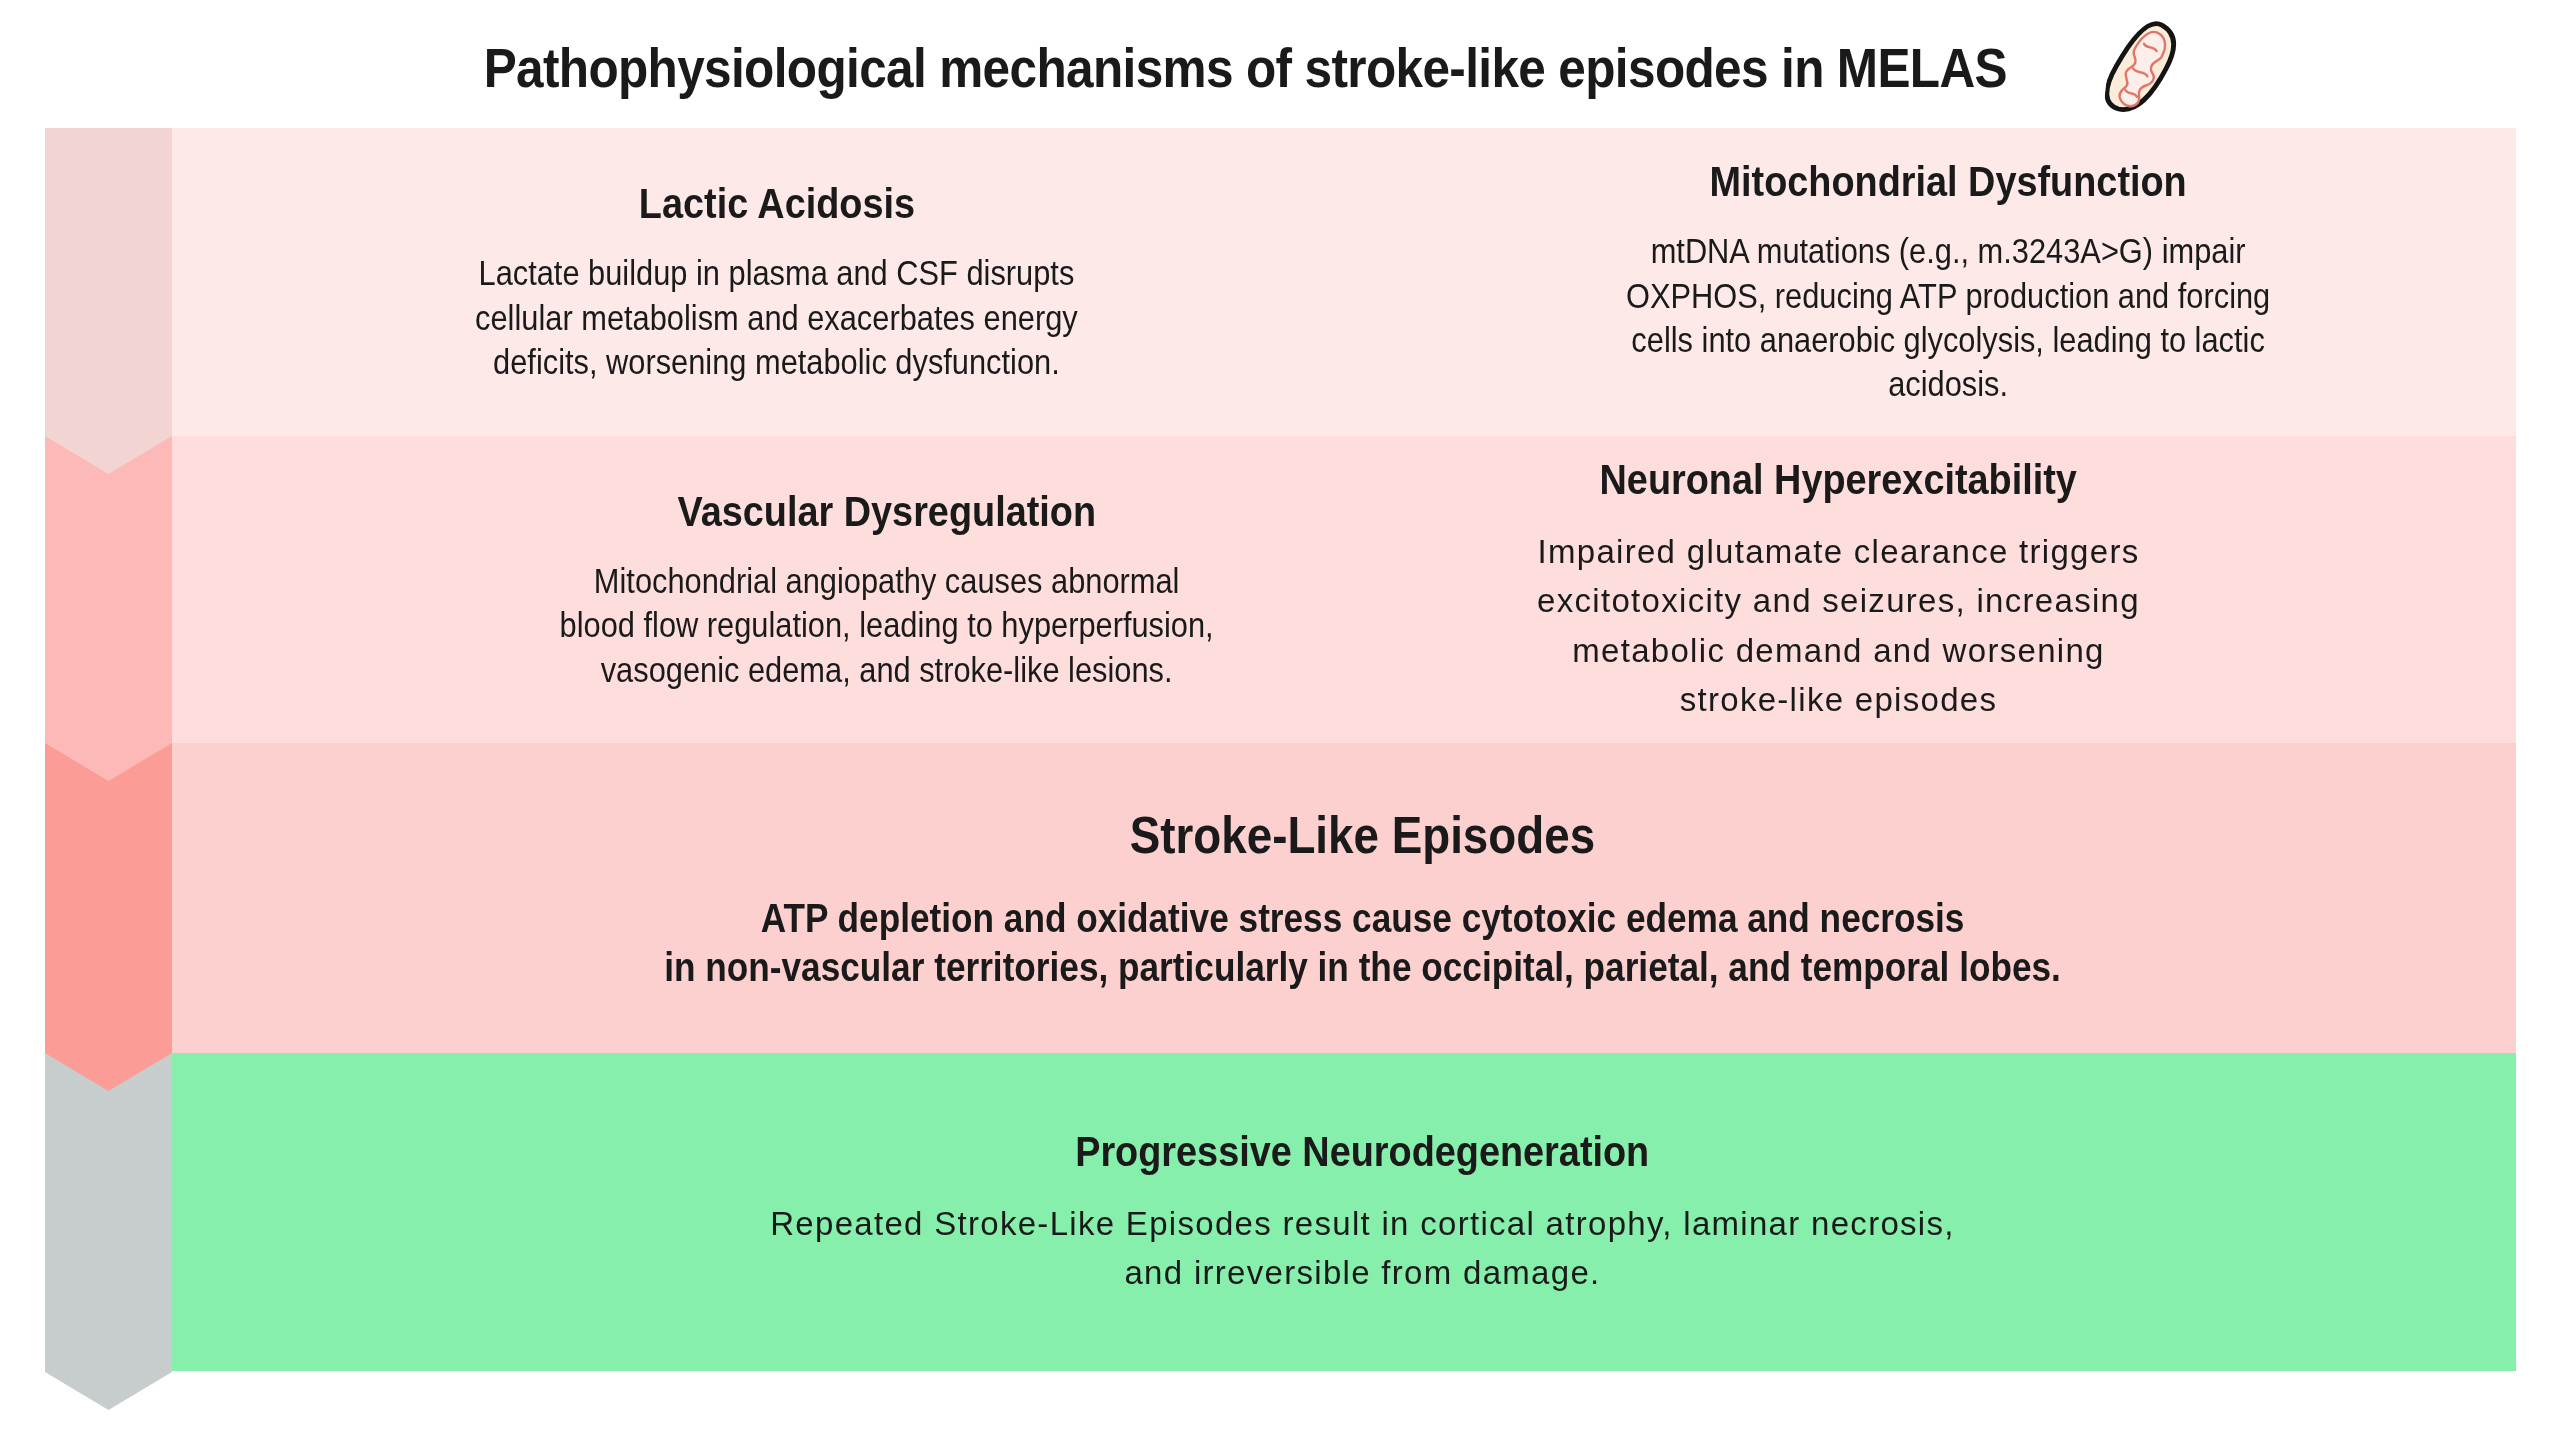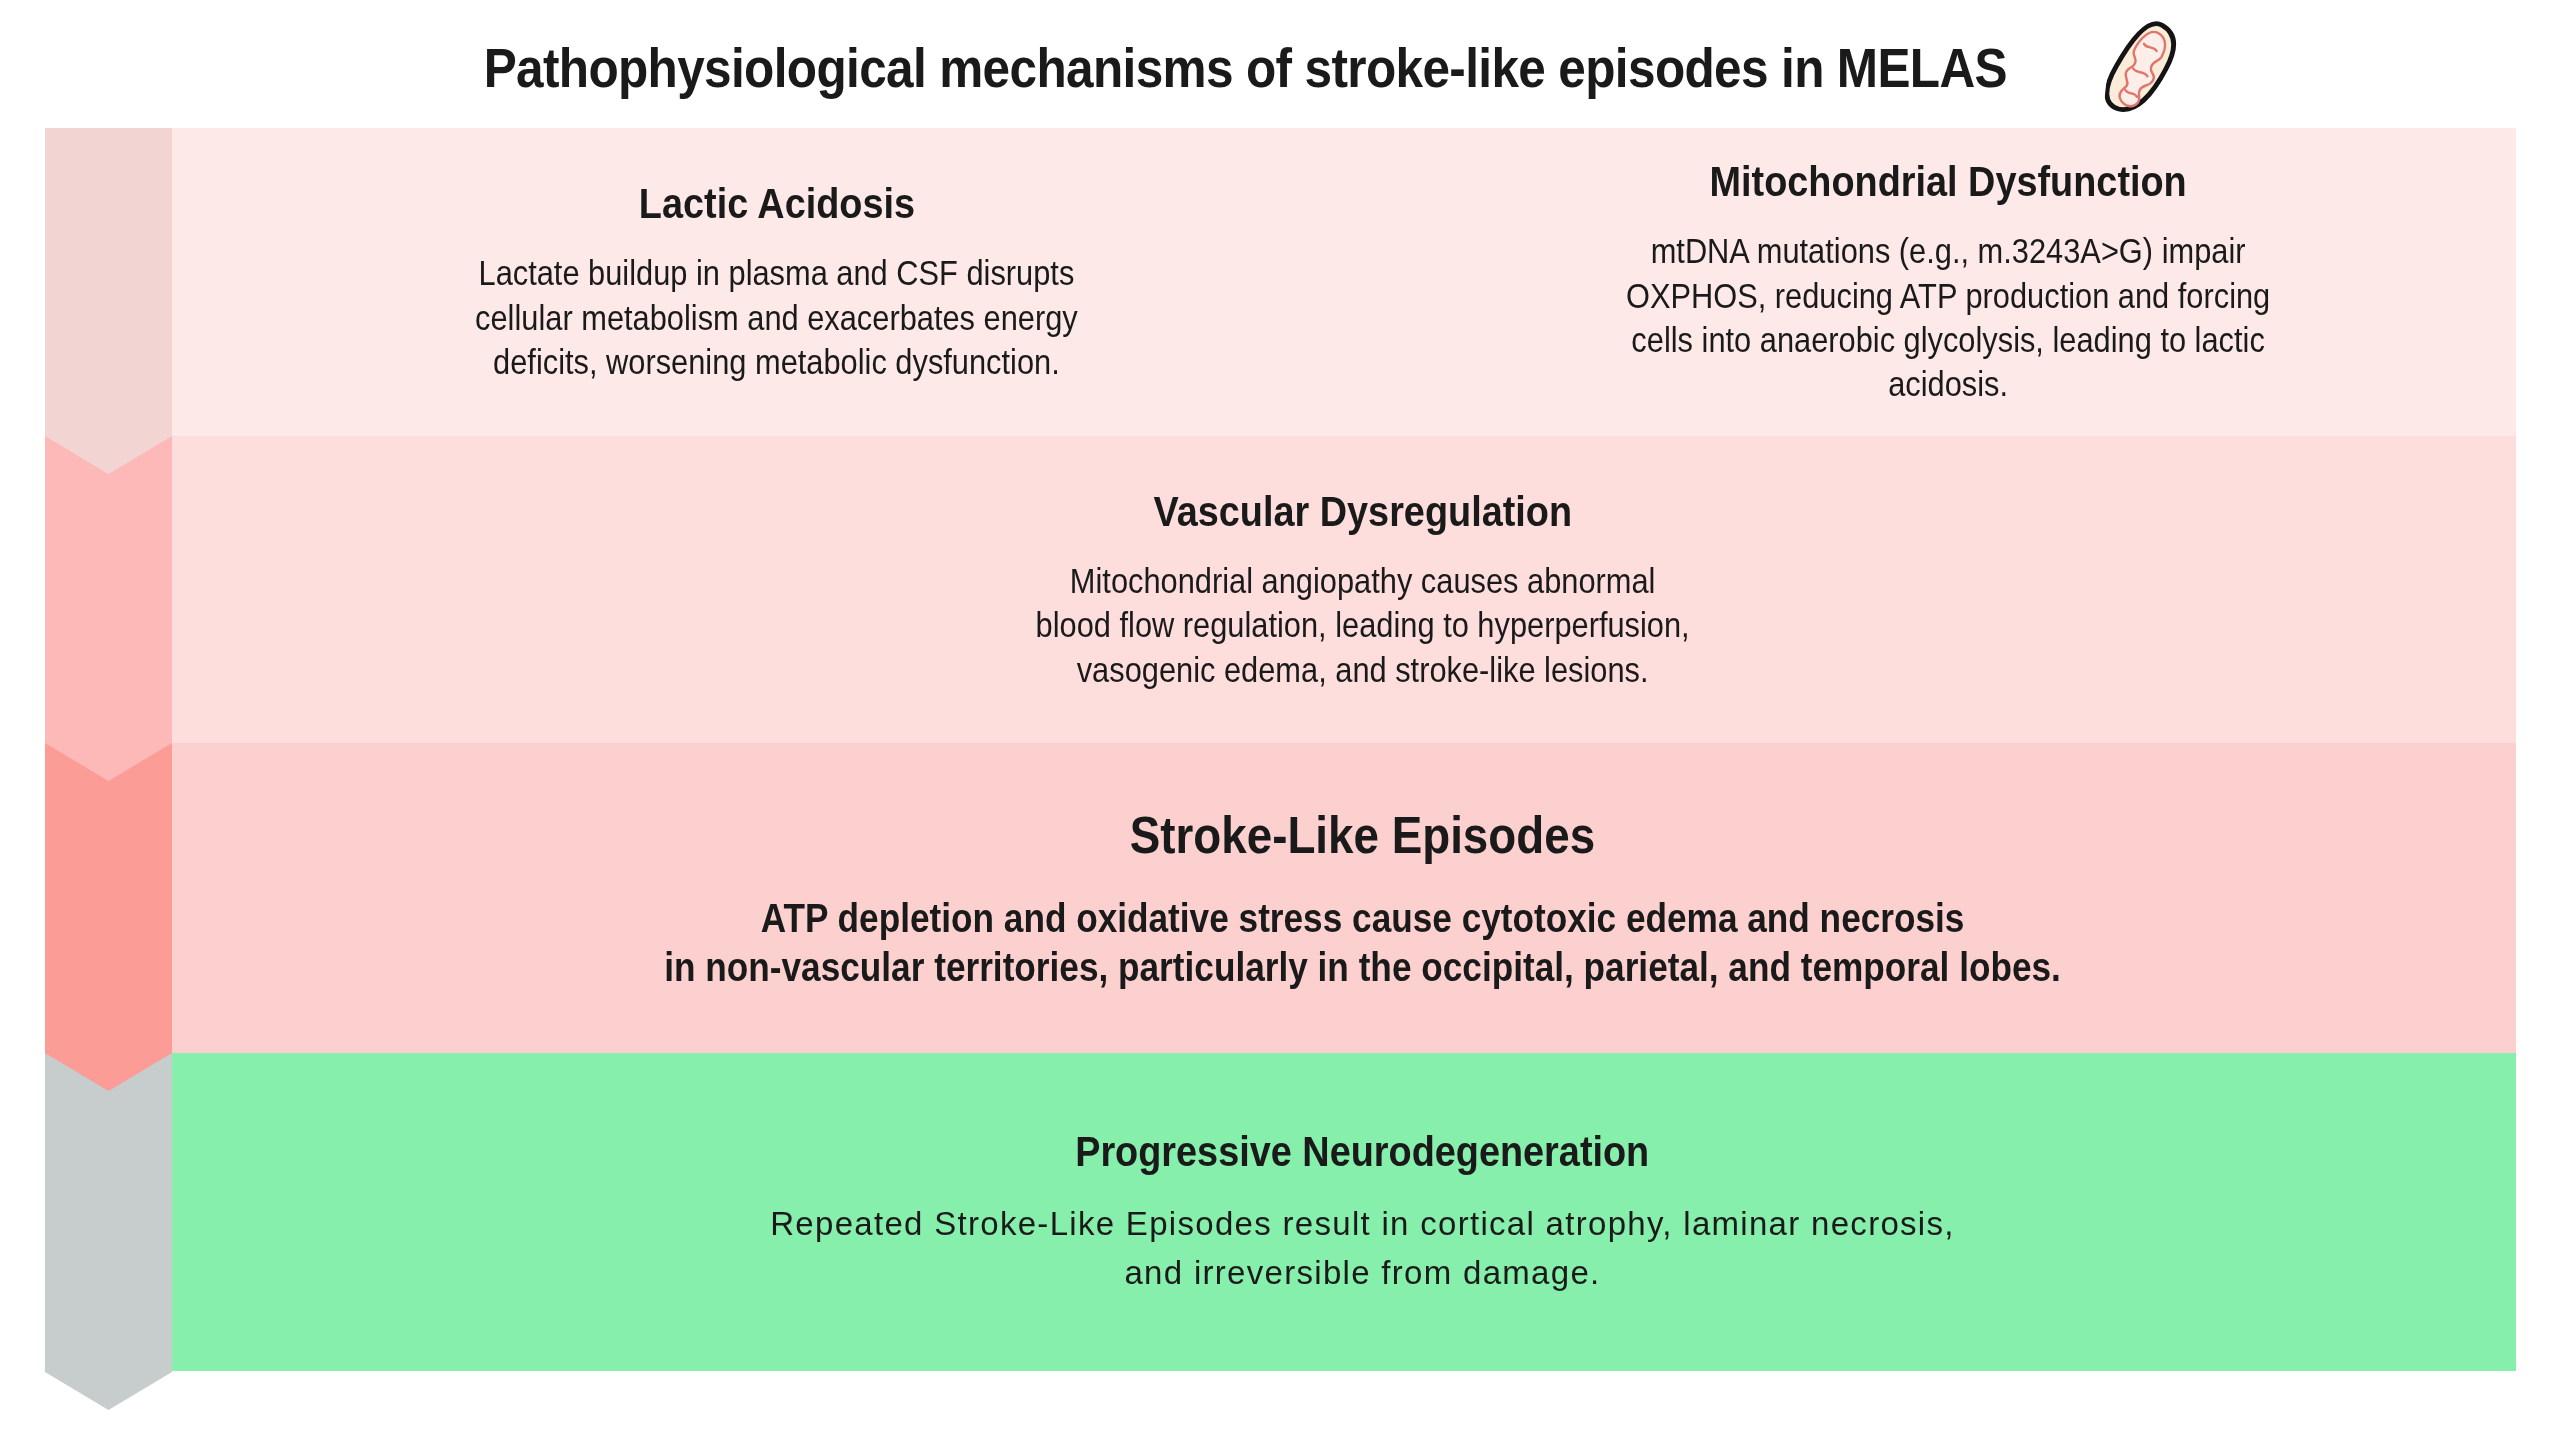--- a/index.html
+++ b/index.html
@@ -108,20 +108,27 @@
       </div>
     </section>
 
     <section class="band band-1" style="background-color: rgb(254, 221, 221);">
       <div class="cell">
         <h2>Vascular Dysregulation</h2>
         <p>Mitochondrial angiopathy causes abnormal
 blood flow regulation, leading to hyperperfusion,
 vasogenic edema, and stroke-like lesions.</p>
       </div>
+      <div class="cell">
+        <h2>Neuronal Hyperexcitability</h2>
+        <p class="spaced">Impaired glutamate clearance triggers
+excitotoxicity and seizures, increasing
+metabolic demand and worsening
+stroke-like episodes</p>
+      </div>
     </section>
 
     <section class="band band-2" style="background-color: rgb(253, 208, 208);">
       <div class="cell">
         <h2>Stroke-Like Episodes</h2>
         <p>ATP depletion and oxidative stress cause cytotoxic edema and necrosis
 in non-vascular territories, particularly in the occipital, parietal, and temporal lobes.</p>
       </div>
     </section>
 

